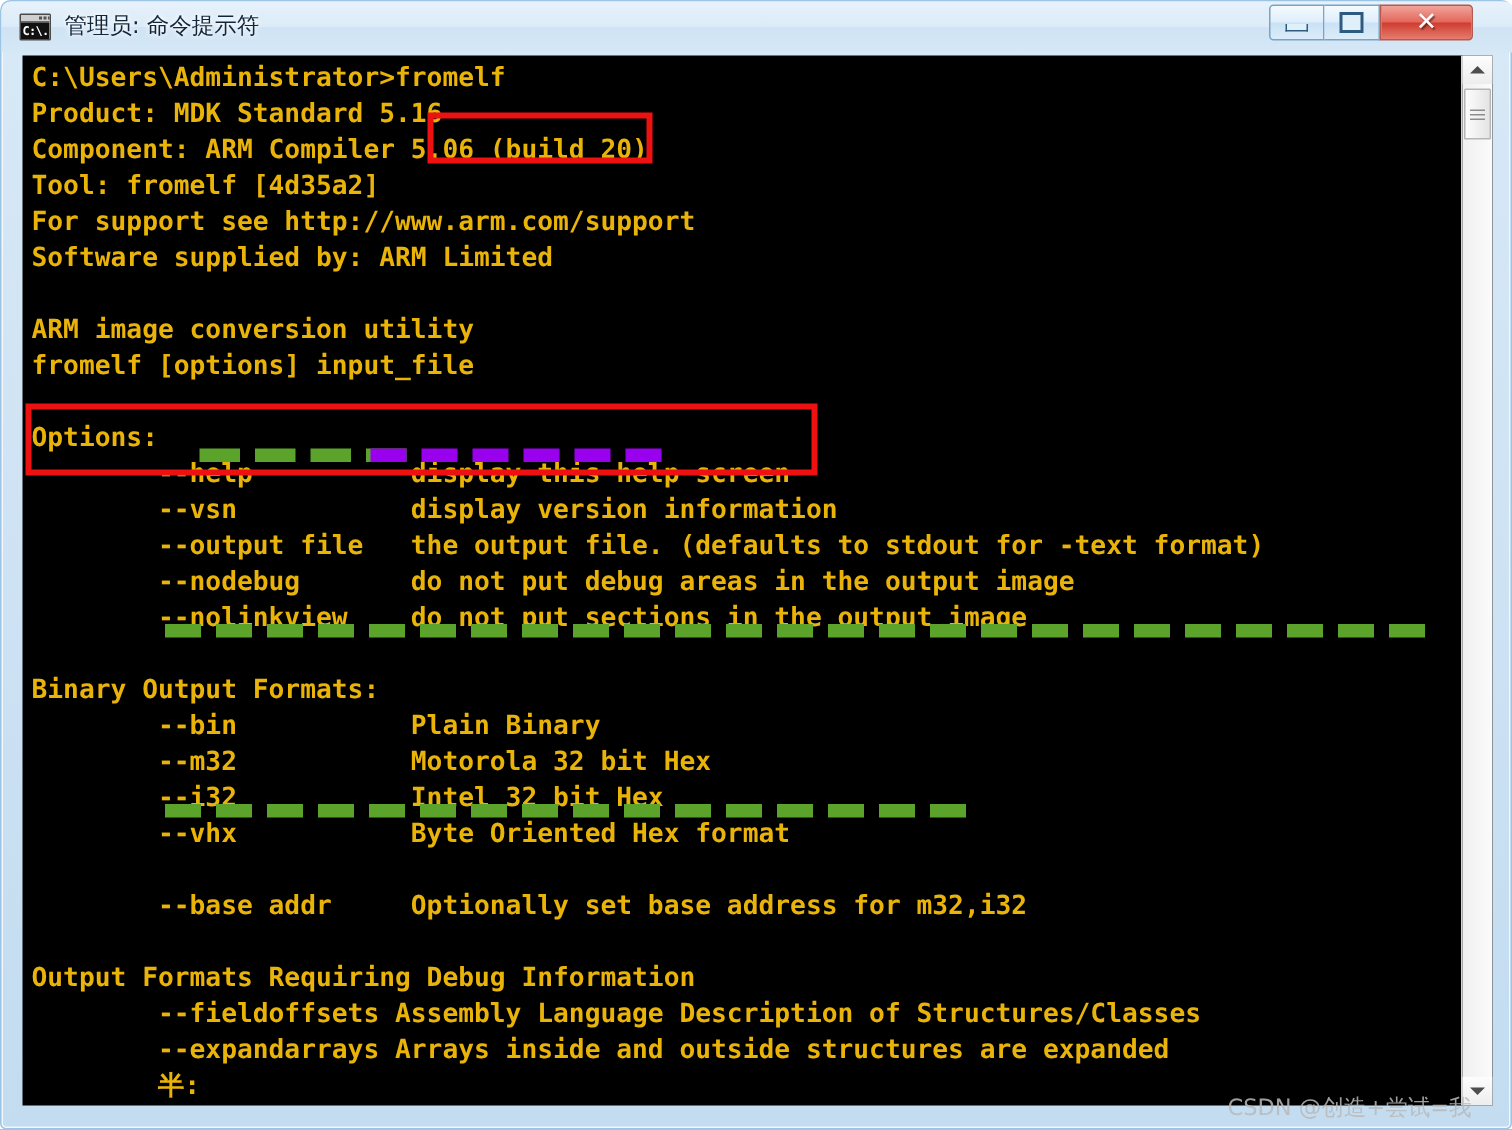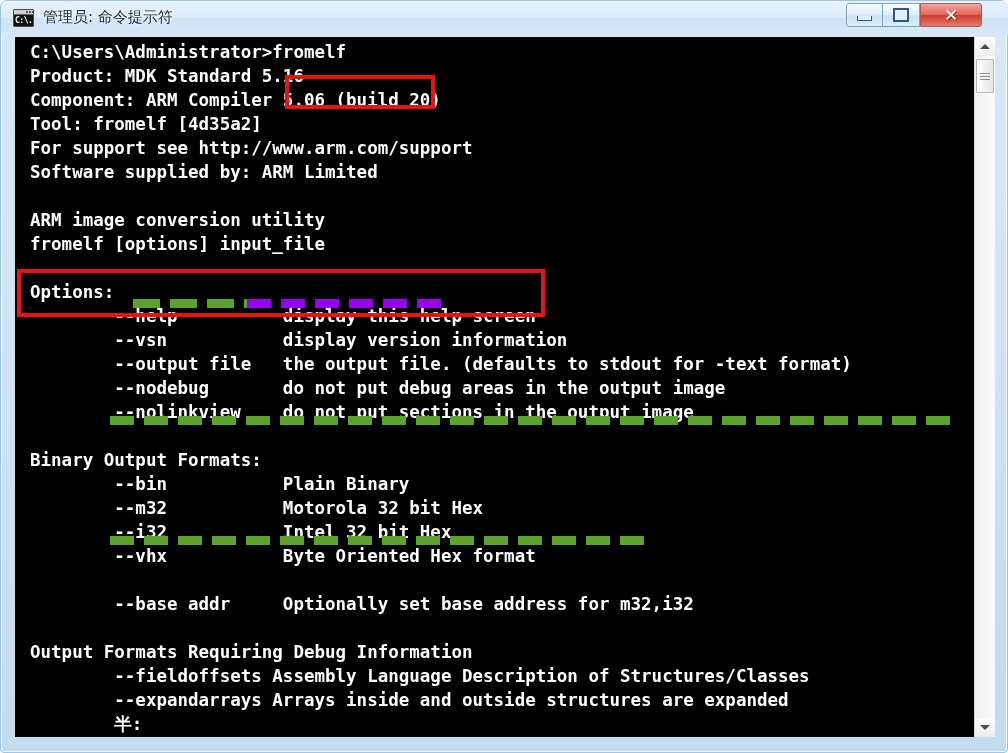--- a/index.html
+++ b/index.html
@@ -139,24 +139,24 @@
     position: absolute;
     left: 14px;
     top: 36px;
     width: 980px;
     height: 700px;
     background: #000000;
     overflow: hidden;
   }
   #term {
     position: absolute;
-    left: 15px;
+    left: 6px;
     top: 3px;
     width: 950px;
-    color: #ffffff;
+    color: #eab308;
     font-family: "DejaVu Sans Mono", "Liberation Mono", monospace;
     font-size: 17.5px;
     line-height: 24px;
     white-space: pre;
     letter-spacing: 0px;
     font-weight: bold;
   }
   #term .line {
     height: 24px;
     position: relative;
@@ -340,13 +340,14 @@
         <div class="grip" style="top:13px"></div>
         <div class="grip" style="top:16px"></div>
         <div class="grip" style="top:19px"></div>
       </div>
       <div id="sb-down">
         <div class="arrow-down"></div>
       </div>
     </div>
   </div>
 
+  <div id="watermark">CSDN @创造+尝试=我</div>
 </div>
 
 </body></html>

